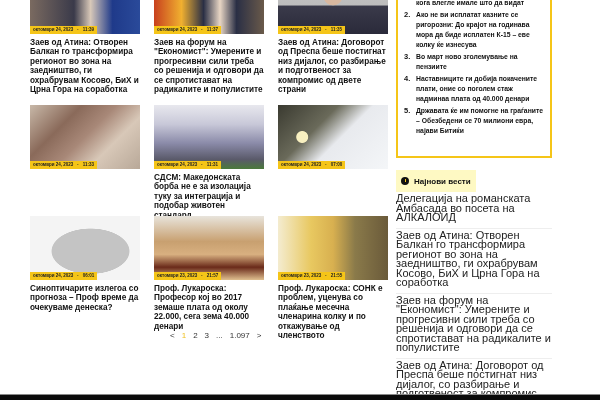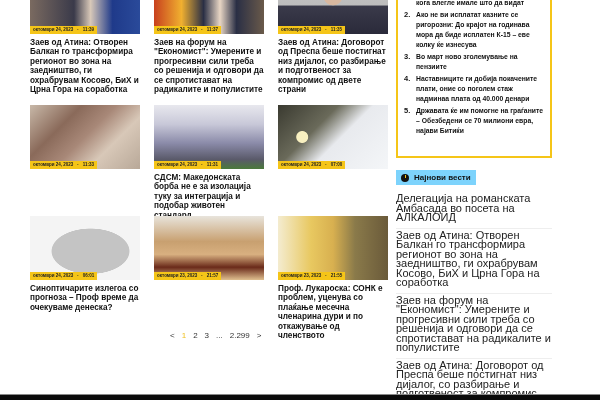--- a/index.html
+++ b/index.html
@@ -15,21 +15,21 @@
   .ctitle { font-size: 8.2px; line-height: 9.4px; font-weight: bold; margin-top: 4px; color: #111; }
 
   .pager { position: absolute; left: 170px; top: 331px; font-size: 8px; color: #333; display: flex; gap: 7px; }
   .pager .active { color: #f0c020; }
 
   .side { position: absolute; left: 396px; top: 0; width: 156px; }
   .topbox { position: absolute; left: 0; top: -6px; width: 156px; height: 164px; border: 2px solid #f5c518; border-top: none; padding: 4px 6px 0 6px; }
   .topbox ol { list-style: none; }
   .topbox li { display: flex; font-size: 6.8px; line-height: 10px; font-weight: bold; margin-bottom: 2px; }
   .topbox li .num { width: 12px; flex: none; font-size: 7.5px; }
-  .newsbadge { position: absolute; left: 0; top: 170px; height: 15px; background: #7dd3fc; display: flex; align-items: center; padding: 0 5px; font-size: 8px; font-weight: bold; color: #111; }
+  .newsbadge { position: absolute; left: 0; top: 170px; height: 22px; background: #fef9c3; display: flex; align-items: center; padding: 0 5px; font-size: 8px; font-weight: bold; color: #111; }
   .newsbadge .clock { width: 8px; height: 8px; border-radius: 50%; background: #111; margin-right: 5px; position: relative; }
   .newsbadge .clock::after { content: ""; position: absolute; left: 3.5px; top: 1.5px; width: 1px; height: 3px; background: #f5c518; }
   .newslist { position: absolute; left: 0; top: 192px; width: 156px; }
   .newsitem { font-size: 11px; line-height: 9.5px; color: #222; padding: 2px 0 5px 0; border-bottom: 1px solid #eee; }
 
   .footer { position: absolute; left: 0; top: 394px; width: 600px; height: 6px; background: #0a0a0a; border-top: 1px solid #888; }
 </style>
 </head>
 <body>
 
@@ -84,37 +84,38 @@
         <div class="img" style="background:radial-gradient(ellipse at 55% 55%,#c4c4c4 0 45%,#f4f4f4 46%)"></div>
         <div class="datebar"><span>октомври 24, 2023</span><span class="sep">·</span><span>06:01</span></div>
       </div>
       <div class="ctitle">Синоптичарите излегоа со прогноза – Проф време да очекуваме денеска?</div>
     </div>
     <div class="card" style="left:124px;top:216px">
       <div class="thumb">
         <div class="img" style="background:linear-gradient(180deg,#e8e4dc 0%,#c8a070 40%,#d8b080 60%,#6a2a1a 80%,#e0c090 100%)"></div>
         <div class="datebar"><span>октомври 23, 2023</span><span class="sep">·</span><span>21:57</span></div>
       </div>
+      <div class="ctitle">Проф. Лукароска: Професор кој во 2017 земаше плата од околу 22.000, сега зема 40.000 денари</div>
     </div>
     <div class="card" style="left:248px;top:216px">
       <div class="thumb">
         <div class="img" style="background:linear-gradient(90deg,#f4ecd0 0%,#e8c860 30%,#d8b050 50%,#8a7a4a 70%,#6a5a3a 100%)"></div>
         <div class="datebar"><span>октомври 23, 2023</span><span class="sep">·</span><span>21:55</span></div>
       </div>
-      <div class="ctitle">Проф. Лукароска: СОНК е проблем, уценува со плаќање месечна членарина дури и по откажување од членството</div>
+      <div class="ctitle">Проф. Лукароска: СОНК е проблем, уценува со плаќање месечна членарина колку и по откажување од членството</div>
     </div>
   </div>
 
   <div class="pager">
     <span>&lt;</span>
     <span class="active">1</span>
     <span>2</span>
     <span>3</span>
     <span>...</span>
-    <span>2.299</span>
+    <span>1.097</span>
     <span>&gt;</span>
   </div>
 
   <aside class="side">
     <div class="topbox">
       <ol>
         <li>
             <span class="num"></span>
             <span>кога влегле имале што да видат</span>
           </li>

